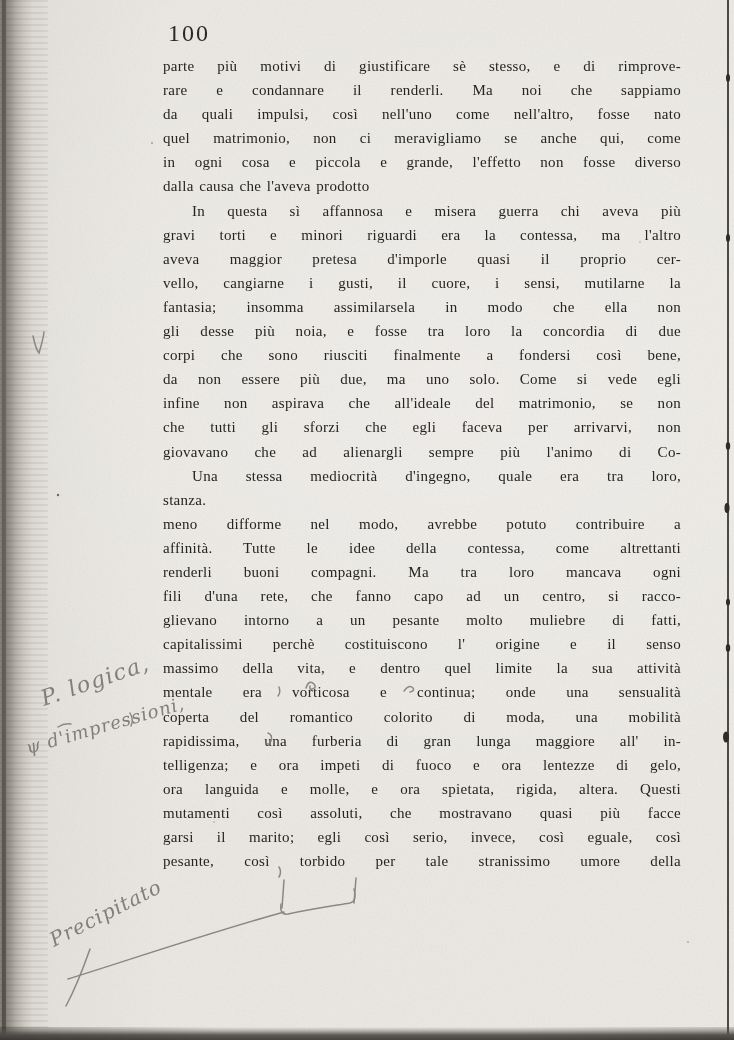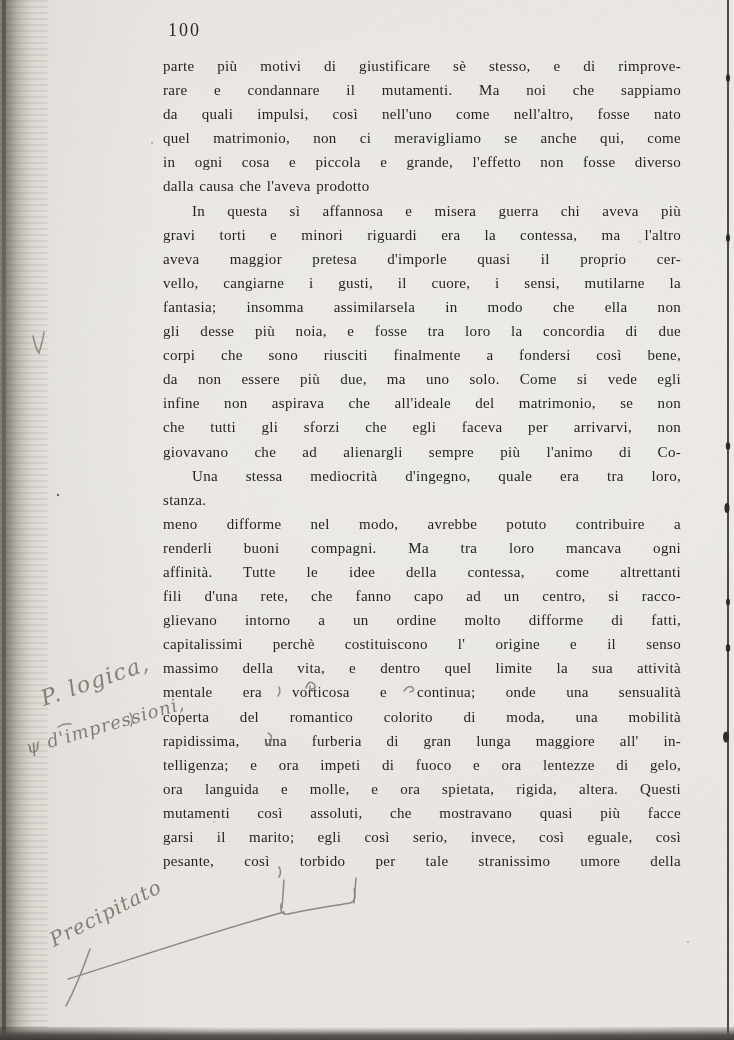--- a/index.html
+++ b/index.html
@@ -35,21 +35,21 @@
   }
   
   .bottom-edge{
     position:absolute;left:0;bottom:0;width:734px;height:13px;
     background:
       linear-gradient(90deg, rgba(30,29,27,.25) 0%, rgba(30,29,27,0) 30%, rgba(30,29,27,0) 70%, rgba(30,29,27,.15) 100%),
       linear-gradient(180deg, rgba(120,116,109,0) 0%, rgba(110,107,101,.45) 30%, #5d5a55 62%, #454340 100%);
   }
   .page-number{
     position:absolute;left:168px;top:20px;
-    font-size:18px;letter-spacing:2px;color:#2b2925;font-family:Liberation Serif, serif;
+    font-size:24px;letter-spacing:2px;color:#2b2925;font-family:Liberation Serif, serif;
   }
   .text-block{
     position:absolute;left:163px;top:54px;width:518px;
     font-size:15px;letter-spacing:.3px;word-spacing:1.5px;
   }
   .line{
     height:24.1px;line-height:24.1px;
     text-align:justify;text-align-last:justify;
     overflow:visible;white-space:normal;
   }
@@ -77,43 +77,43 @@
 
   <div class="gutter"></div>
   <div class="gutter-core"></div>
   <div class="right-edge"></div>
   <div class="bottom-edge"></div>
 
   <div class="page-number">100</div>
 
   <div class="text-block">
       <div class="line">parte più motivi di giustificare sè stesso, e di rimprove-</div>
-      <div class="line">rare e condannare il mutamenti. Ma noi che sappiamo</div>
+      <div class="line">rare e condannare il renderli. Ma noi che sappiamo</div>
       <div class="line">da quali impulsi, così nell'uno come nell'altro, fosse nato</div>
       <div class="line">quel matrimonio, non ci meravigliamo se anche qui, come</div>
       <div class="line">in ogni cosa e piccola e grande, l'effetto non fosse diverso</div>
       <div class="line endpar">dalla causa che l'aveva prodotto</div>
       <div class="line indent">In questa sì affannosa e misera guerra chi aveva più</div>
       <div class="line">gravi torti e minori riguardi era la contessa, ma l'altro</div>
       <div class="line">aveva maggior pretesa d'imporle quasi il proprio cer-</div>
       <div class="line">vello, cangiarne i gusti, il cuore, i sensi, mutilarne la</div>
       <div class="line">fantasia; insomma assimilarsela in modo che ella non</div>
       <div class="line">gli desse più noia, e fosse tra loro la concordia di due</div>
       <div class="line">corpi che sono riusciti finalmente a fondersi così bene,</div>
       <div class="line">da non essere più due, ma uno solo. Come si vede egli</div>
       <div class="line">infine non aspirava che all'ideale del matrimonio, se non</div>
       <div class="line">che tutti gli sforzi che egli faceva per arrivarvi, non</div>
       <div class="line">giovavano che ad alienargli sempre più l'animo di Co-</div>
       <div class="line indent">Una stessa mediocrità d'ingegno, quale era tra loro,</div>
       <div class="line endpar">stanza.</div>
       <div class="line">meno difforme nel modo, avrebbe potuto contribuire a</div>
+      <div class="line">affinità. Tutte le idee della contessa, come altrettanti</div>
       <div class="line">renderli buoni compagni. Ma tra loro mancava ogni</div>
-      <div class="line">affinità. Tutte le idee della contessa, come altrettanti</div>
       <div class="line">fili d'una rete, che fanno capo ad un centro, si racco-</div>
-      <div class="line">glievano intorno a un ordine molto difforme di fatti,</div>
+      <div class="line">glievano intorno a un pesante molto muliebre di fatti,</div>
       <div class="line">capitalissimi perchè costituiscono l' origine e il senso</div>
       <div class="line">massimo della vita, e dentro quel limite la sua attività</div>
       <div class="line">mentale era vorticosa e continua; onde una sensualità</div>
       <div class="line">coperta del romantico colorito di moda, una mobilità</div>
       <div class="line">rapidissima, una furberia di gran lunga maggiore all' in-</div>
       <div class="line">telligenza; e ora impeti di fuoco e ora lentezze di gelo,</div>
       <div class="line">ora languida e molle, e ora spietata, rigida, altera. Questi</div>
       <div class="line">mutamenti così assoluti, che mostravano quasi più facce</div>
       <div class="line">garsi il marito; egli così serio, invece, così eguale, così</div>
       <div class="line">pesante, così torbido per tale stranissimo umore della</div>

